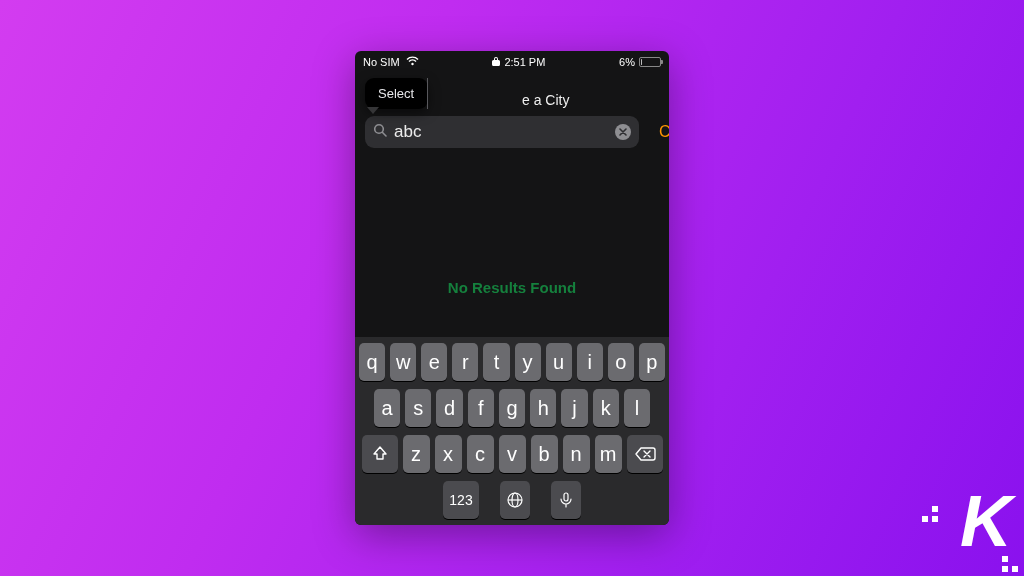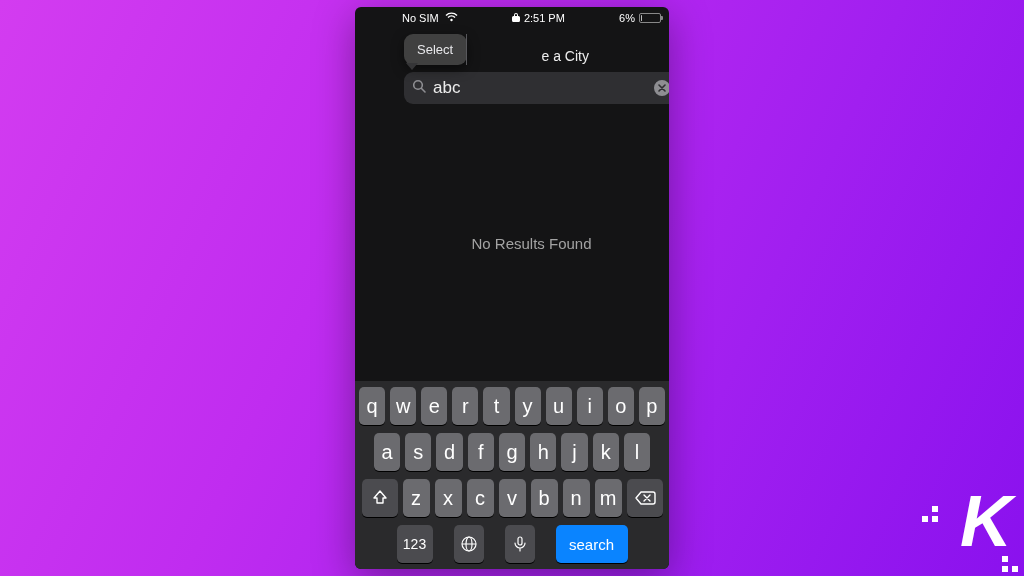--- a/index.html
+++ b/index.html
@@ -3,50 +3,50 @@
   <meta charset="utf-8">
   <style>
     * { margin:0; padding:0; box-sizing:border-box; font-family:-apple-system,Helvetica,Arial,sans-serif; }
     body {
       width:1024px; height:576px;
       background:linear-gradient(115deg,#d33cf0 0%,#c02cf0 35%,#a11ff0 70%,#8a11ee 100%);
       position:relative; overflow:hidden;
     }
     .phone {
       position:absolute; left:50%; top:50%; transform:translate(-50%,-50%);
-      width:314px; height:562px; background:#141415; border-radius:6px;
-      box-shadow:0 10px 40px rgba(0,0,0,.35); overflow:hidden; color:#fff;padding-left:39px;
+      width:314px; height:474px; background:#141415; border-radius:6px;
+      box-shadow:0 10px 40px rgba(0,0,0,.35); overflow:hidden; color:#fff;
     }
     
     .status { display:flex; align-items:center; height:22px; padding:0 8px; font-size:11px; font-weight:500; color:#fff; }
     .status .carrier { }
     .status .wifi { margin-left:6px; }
     .status .center { flex:1; text-align:center; display:flex; align-items:flex-end; justify-content:center; gap:4px;}
     .status .lock { font-size:10px; }
     .status .right { display:flex; align-items:center; gap:4px; }
     .status .batt { display:inline-block; width:22px; height:10px; border:1px solid #888; border-radius:2px; position:relative; }
     .status .batt:after { content:""; position:absolute; right:-3px; top:2px; width:2px; height:4px; background:#888; border-radius:0 1px 1px 0;}
     .status .batt .fill{ position:absolute; left:1px; top:1px; bottom:1px; width:6%; background:#bbb; border-radius:1px;}
     
     .header { position:relative; height:40px; }
     .header .title { position:absolute; left:50%; transform:translateX(10px); top:19px; font-size:14px; color:#eee; white-space:nowrap; }
-    .popover { position:absolute; top:5px; left:10px; display:flex; background:#404040; border-radius:9px; box-shadow:0 4px 12px rgba(0,0,0,.5);}
+    .popover { position:absolute; top:5px; left:10px; display:flex; background:#000000; border-radius:9px; box-shadow:0 4px 12px rgba(0,0,0,.5);}
     .popover button{ appearance:none; background:none; border:none; color:#e7e7ea; font-size:13px; padding:8px 13px; cursor:pointer;}
     .popover .sep{ width:1px; background:#58585c; }
     .pop-tail{ position:absolute; left:12px; top:34px; width:0;height:0;border-left:6px solid transparent;border-right:6px solid transparent;border-top:7px solid #353537;}
     
     .search-row{ display:flex; align-items:center; gap:20px; padding:0 10px; height:38px; }
     .search-field{ flex:1; display:flex; align-items:center; background:#2f2f32; border-radius:9px; padding:0 8px; height:32px;}
     .search-field .mag{ font-size:15px; color:#8e8e92; margin-right:6px;}
     .search-field input{ flex:1; background:none; border:none; outline:none; color:#ececec; font-size:17px; caret-color:#ff9500;}
     .clear{ width:16px;height:16px;border-radius:50%;background:#8e8e92;display:flex;align-items:center;justify-content:center;color:#2f2f32;font-size:10px;cursor:pointer;}
     .cancel{ background:none;border:none;color:#ff9500;font-size:16px;cursor:pointer;}
     
     .results{ height:272px; display:flex; align-items:center; justify-content:center; }
-    .results span{ color:#a3a3a3; font-size:15px; font-weight:400;}
+    .results span{ color:#15803d; font-size:15px; font-weight:700;}
     
     .kb{ position:absolute; bottom:0; left:0; right:0; background:#2a2a2c; padding:6px 4px 6px; }
     .kb-row{ display:flex; justify-content:center; gap:5px; margin-bottom:8px; }
     .key{ flex:1 1 0; max-width:27px; height:38px; background:#6b6b6f; border-radius:5px; color:#fff; font-size:20px; display:flex; align-items:center; justify-content:center; box-shadow:0 1px 0 #000; cursor:pointer;}
     .kb-row.mid{ padding:0 15px; }
     .key.special{ background:#4b4b4f; font-size:17px; }
     .key.shift, .key.bksp{ max-width:36px; flex:0 0 36px; }
     .kb-row.bottom .key{ max-width:none; }
     .kb-row.bottom{ gap:21px; margin-bottom:0;}
     .key.num{ flex:0 0 36px; font-size:14px;}
@@ -170,21 +170,20 @@
             <ellipse cx="9" cy="9" rx="3" ry="7" fill="none" stroke="#fff" stroke-width="1.2"></ellipse>
             <line x1="2" y1="9" x2="16" y2="9" stroke="#fff" stroke-width="1.2"></line>
           </svg>
       </div>
       <div class="key special mic">
         <svg class="mic-svg" viewBox="0 0 18 18">
             <rect x="7" y="2" width="4" height="8" rx="2" fill="none" stroke="#fff" stroke-width="1.2"></rect>
             <path d="M4 8a5 5 0 0010 0M9 13v3" fill="none" stroke="#fff" stroke-width="1.2" stroke-linecap="round"></path>
           </svg>
       </div>
-      <div class="key search">search</div>
     </div>
   </div>
 
 </div>
 
 <div class="dots">
     <span class="d1"></span>
     <span class="d2"></span>
     <span class="d3"></span>
   </div>

